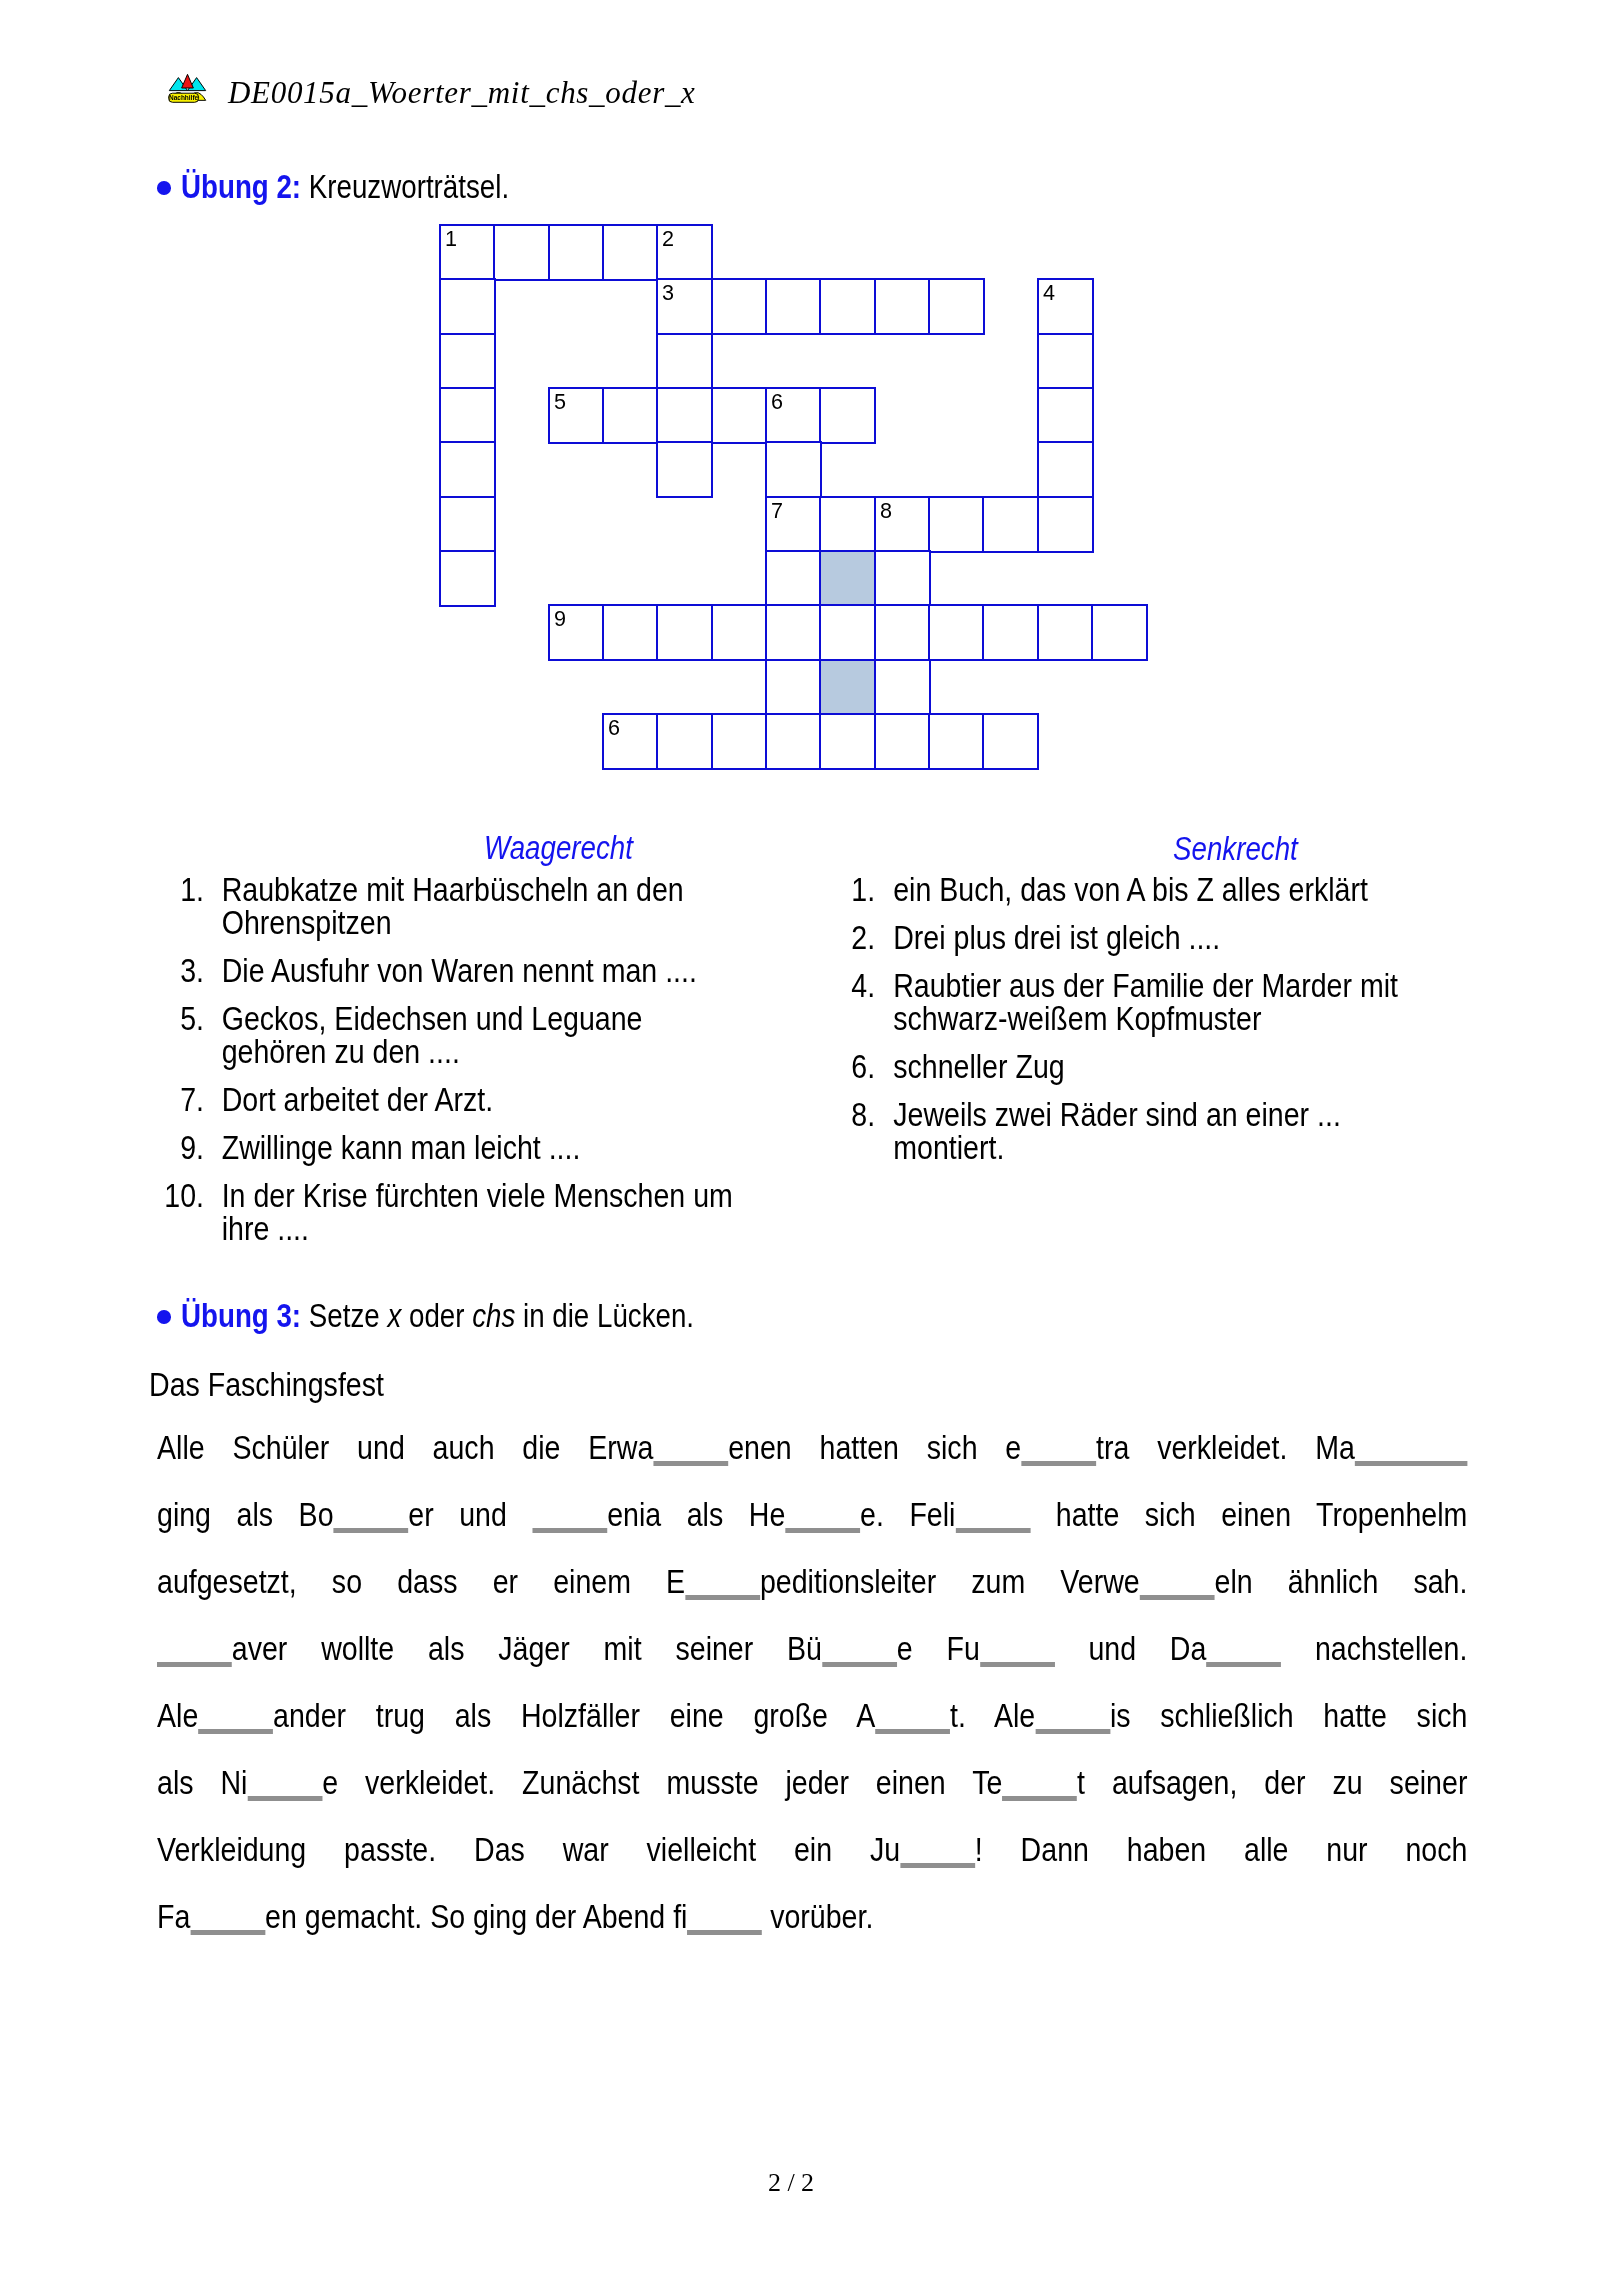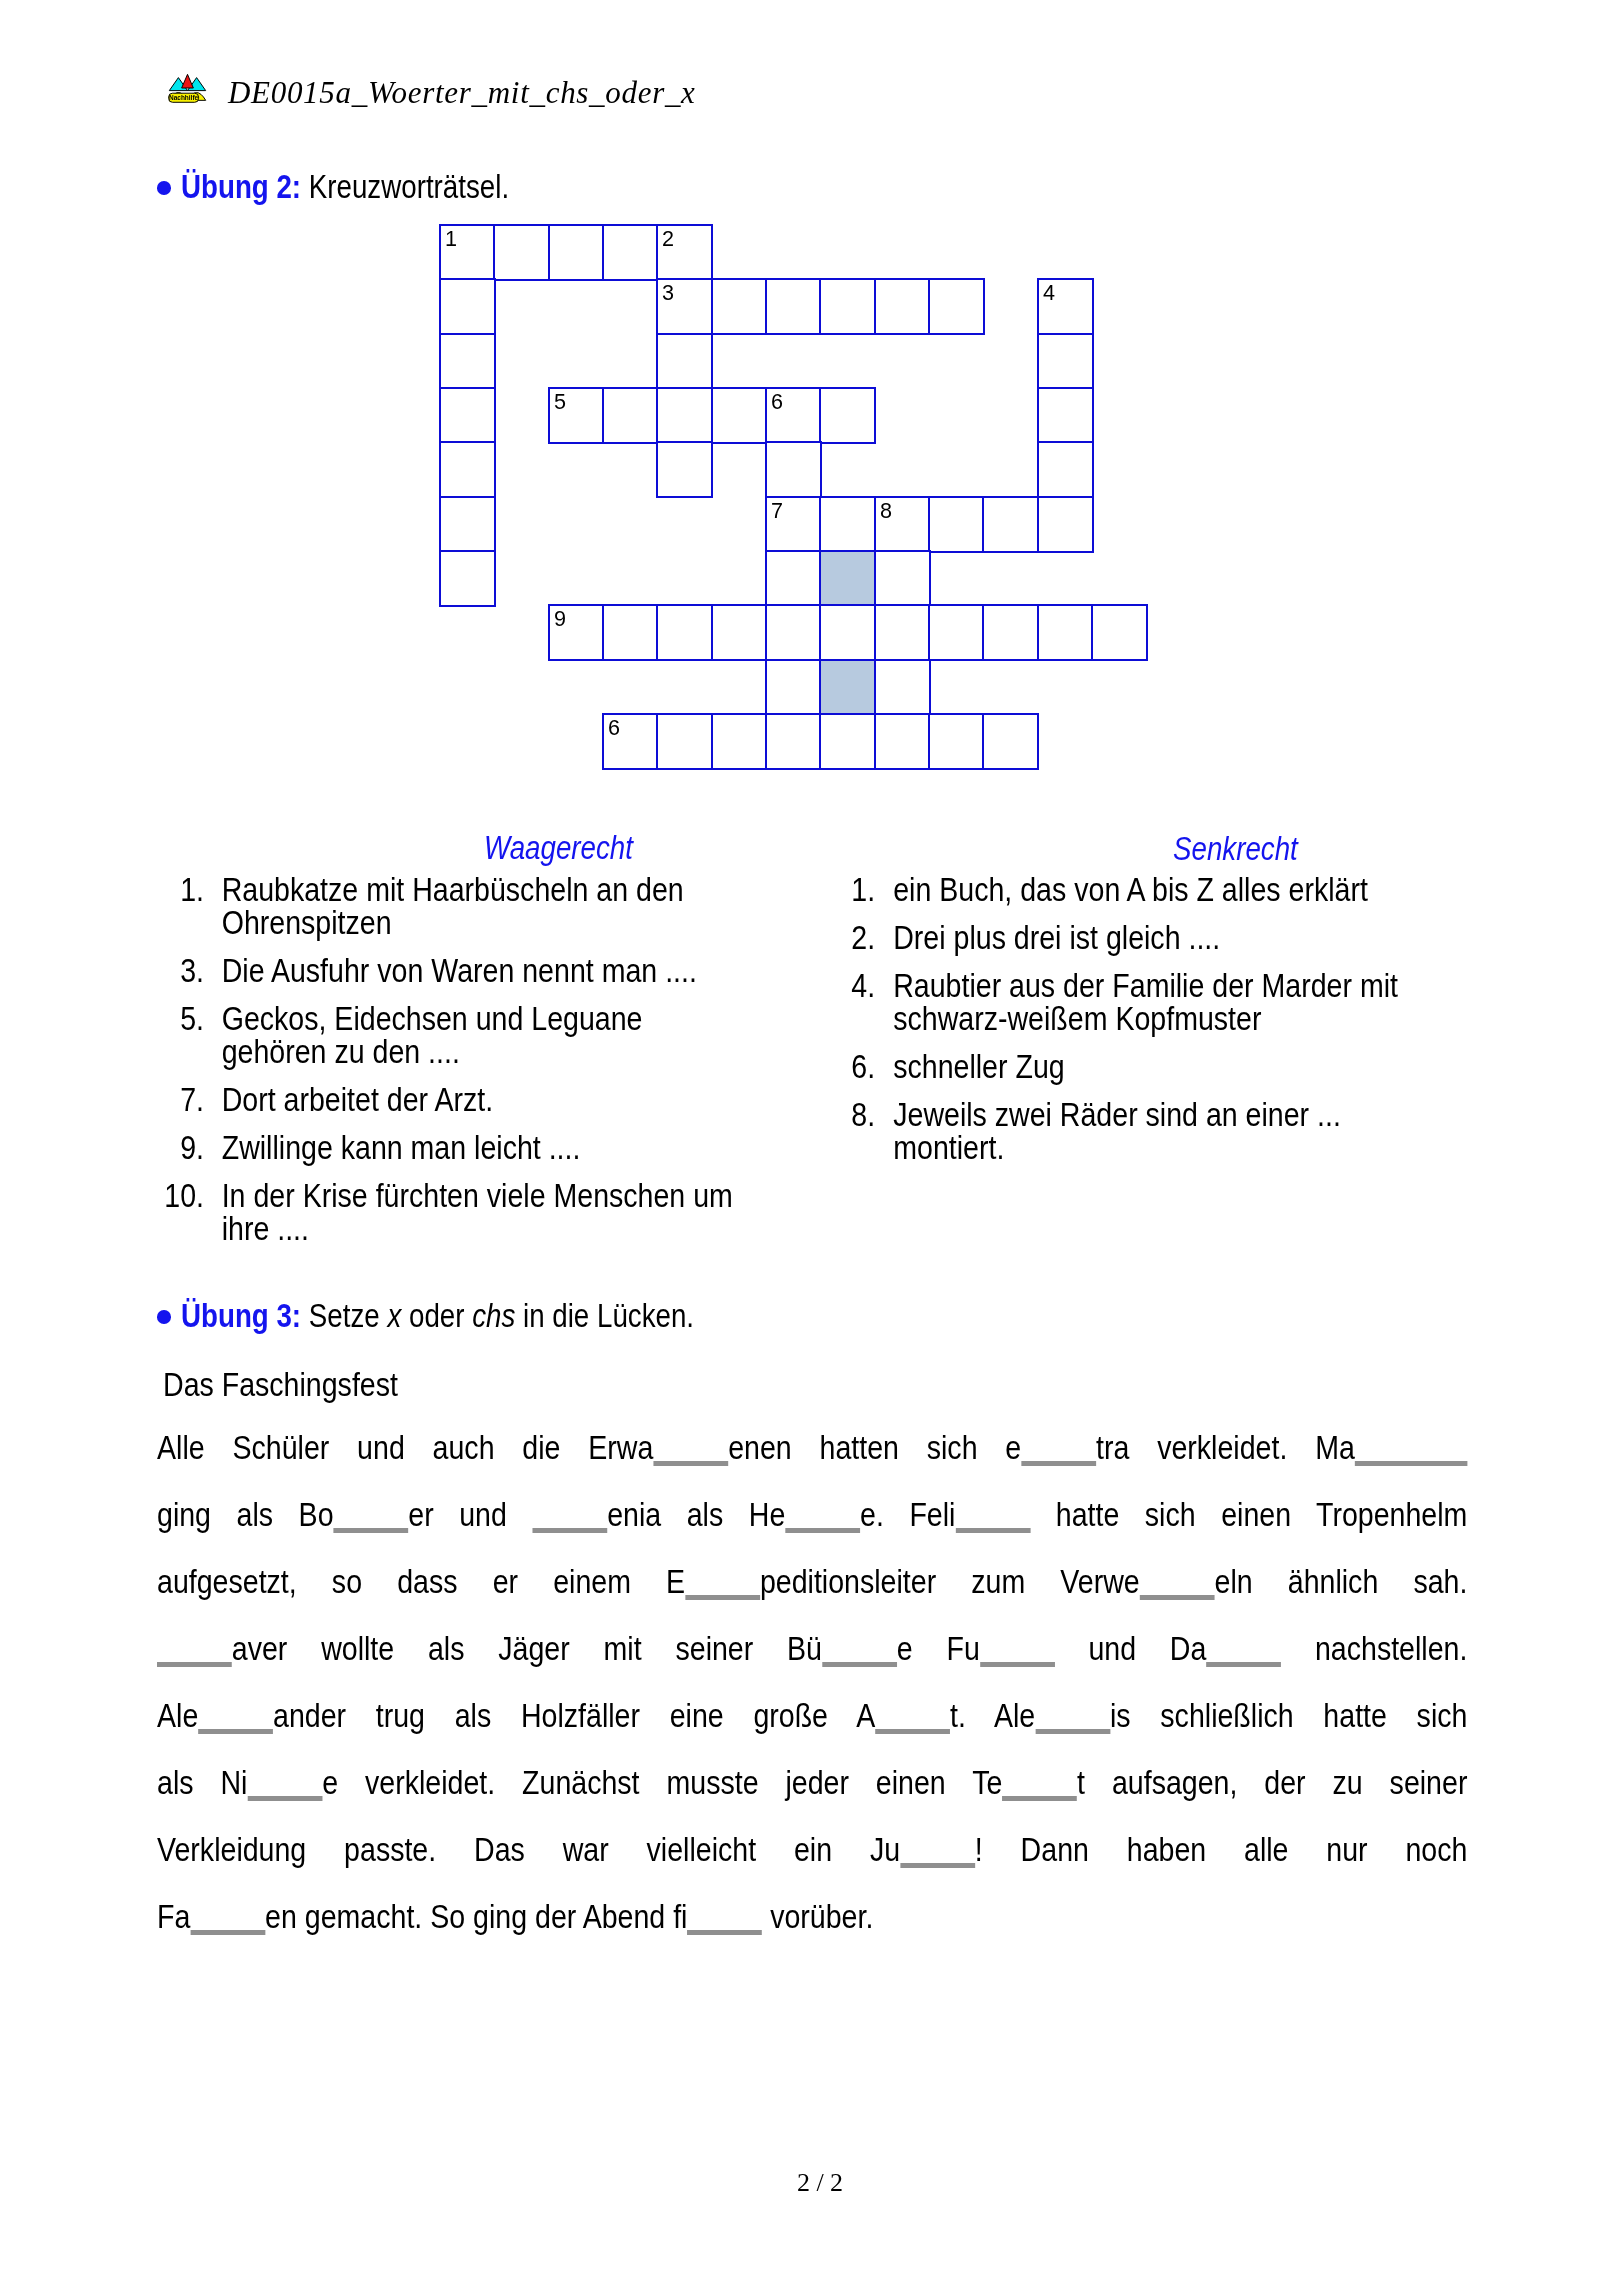--- a/index.html
+++ b/index.html
@@ -40,27 +40,27 @@
   #across-list{left:157px;top:873px;}
   #down-list{left:844px;top:873px;}
   .clue-item{display:flex;margin-bottom:15px;font-size:34px;line-height:33px;}
   .clue-num{flex:none;text-align:right;}
   #across-list .clue-num{width:56px;}
   #down-list .clue-num{width:37px;}
   #across-list .clue-text{margin-left:21px;}
   #down-list .clue-text{margin-left:21.6px;}
 
   
-  #subtitle{position:absolute;left:163px;top:1365px;font-size:34px;}
+  #subtitle{position:absolute;left:149px;top:1365px;font-size:34px;}
   #para{position:absolute;left:157px;top:1414px;width:1560px;}
   .pline{width:1560px;font-size:34px;line-height:67px;text-align:justify;text-align-last:justify;}
   .pline.last{text-align:left;text-align-last:left;}
   .blank{display:inline-block;height:6.5px;border-bottom:5.2px solid #8f8f8f;vertical-align:-6.5px;}
 
-  #pagenum{position:absolute;left:722px;top:2168px;width:196px;text-align:center;
+  #pagenum{position:absolute;left:693px;top:2168px;width:196px;text-align:center;
            font-family:"Liberation Serif",serif;font-size:26px;}
 </style>
 </head>
 <body>
 
 <div id="logo">
   <svg width="39" height="30" viewBox="0 0 60 46">
     <polygon points="2,27 16,7 30,27" fill="#00e5ee" stroke="#000" stroke-width="1.5"></polygon>
     <polygon points="30,27 44,7 58,27" fill="#00e5ee" stroke="#000" stroke-width="1.5"></polygon>
     <polygon points="21,23 30,2 39,23" fill="#ee1111" stroke="#000" stroke-width="1.5"></polygon>

